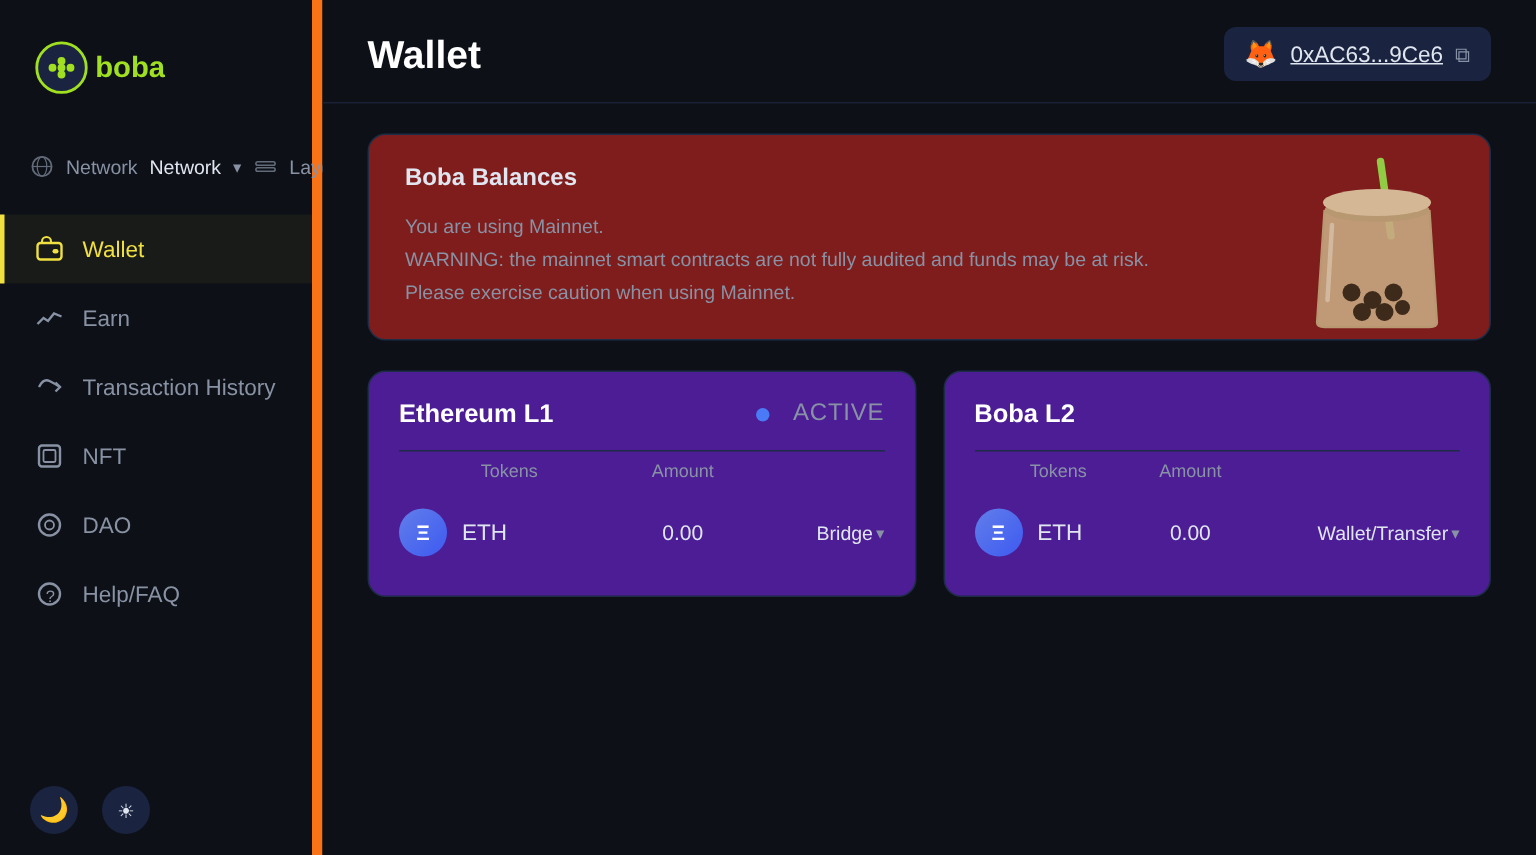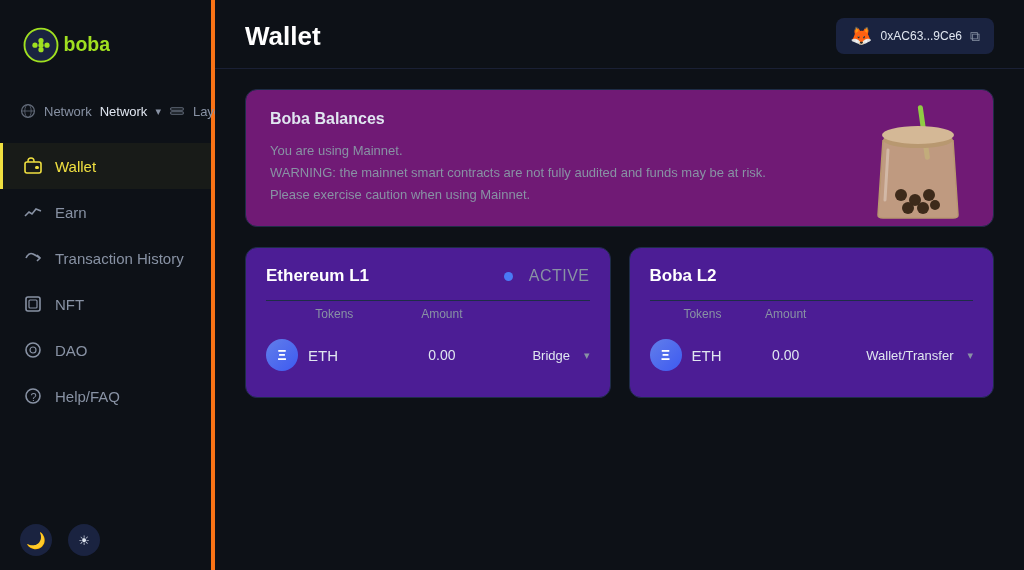--- a/index.html
+++ b/index.html
@@ -14,21 +14,21 @@
     }
 
     
     .sidebar {
       width: 215px;
       min-width: 215px;
       background: #0d1117;
       display: flex;
       flex-direction: column;
       padding: 0;
-      border-right: 4px solid #f97316;
+      border-right: 7px solid #f97316;
       height: 570px;
     }
     .logo-area {
       padding: 18px 20px 20px 20px;
       display: flex;
       align-items: center;
     }
     .logo-svg {
       width: 90px;
       height: 55px;
@@ -158,42 +158,43 @@
       gap: 8px;
       background: #1a2340;
       border-radius: 8px;
       padding: 7px 14px;
       cursor: pointer;
     }
     .wallet-addr .fox-icon {
       font-size: 18px;
     }
     .wallet-addr .addr-text {
-      font-size: 12px;
+      font-size: 15px;
       color: #e0e6f0;
       font-weight: 500;
+      text-decoration: underline;
     }
     .wallet-addr .copy-icon {
       font-size: 14px;
       color: #8892a4;
     }
 
     
     .content {
       flex: 1;
       padding: 20px 30px;
       overflow-y: auto;
       display: flex;
       flex-direction: column;
       gap: 20px;
     }
 
     
     .boba-banner {
-      background: #701a75;
+      background: #7f1d1d;
       border: 1px solid #1e2d47;
       border-radius: 12px;
       padding: 20px 24px;
       position: relative;
       min-height: 130px;
       overflow: hidden;
     }
     .boba-banner-title {
       font-size: 16px;
       font-weight: 600;
@@ -286,21 +287,21 @@
     .token-name { font-size: 15px; font-weight: 400; color: #e0e6f0; }
     .token-amount { font-size: 15px; color: #e0e6f0; text-align: center; }
     .token-action {
       font-size: 13px;
       color: #e0e6f0;
       cursor: pointer;
       white-space: nowrap;
       text-align: right;
       display: flex;
       align-items: center;
-      gap: 14px;
+      gap: 2px;
       justify-content: flex-end;
     }
     .token-action .arrow { font-size: 11px; color: #8892a4; }
 
     .divider {
       height: 1px;
       background: #1e2d47;
       margin: 6px 0;
     }
   </style>

